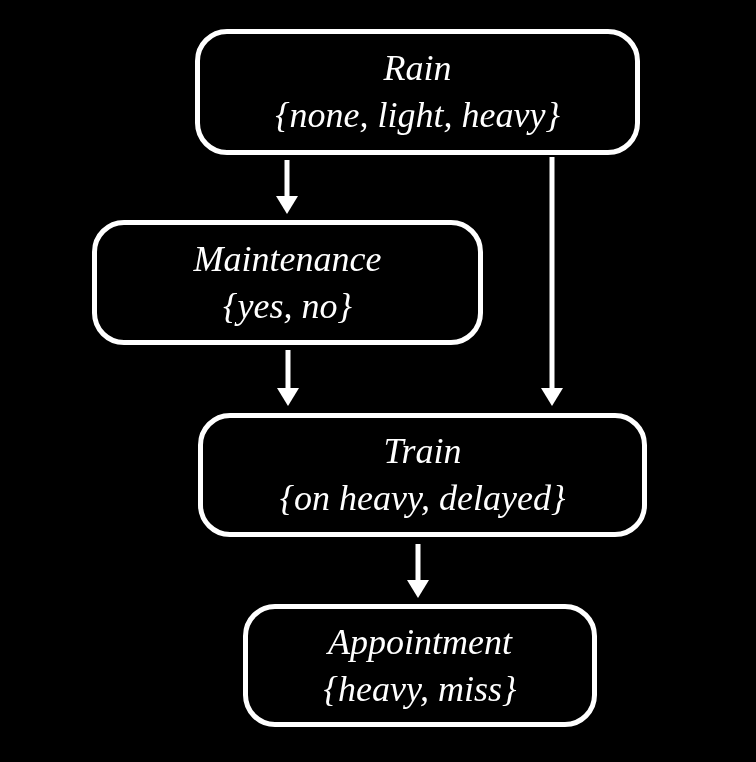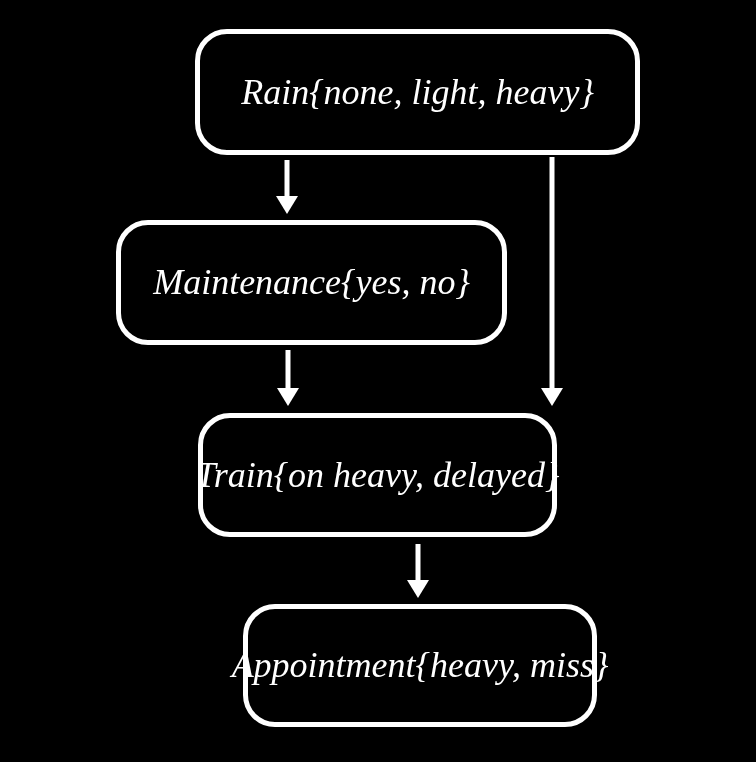--- a/index.html
+++ b/index.html
@@ -33,27 +33,28 @@
     position: absolute;
     box-sizing: border-box;
     border: 5px solid #ffffff;
     border-radius: 32px;
     background: #000000;
     color: #ffffff;
     font-style: italic;
     font-size: 36px;
     line-height: 1.3;
     display: flex;
+    flex-direction: column;
     align-items: center;
     justify-content: center;
     text-align: center;
   }
   .node-rain        { left: 195px; top:  29px; width: 445px; height: 126px; }
-  .node-maintenance { left:  92px; top: 220px; width: 391px; height: 125px; margin-left: 24px; }
-  .node-train       { left: 198px; top: 413px; width: 359px; height: 124px; }
+  .node-maintenance { left:  92px; top: 220px; width: 391px; height: 125px; }
+  .node-train       { left: 198px; top: 413px; width: 449px; height: 124px; }
   .node-appointment { left: 243px; top: 604px; width: 354px; height: 123px; }
   .node-label, .node-values {
     white-space: nowrap;
   }
 </style>
 </head>
 <body>
 
 <div class="canvas">
 

